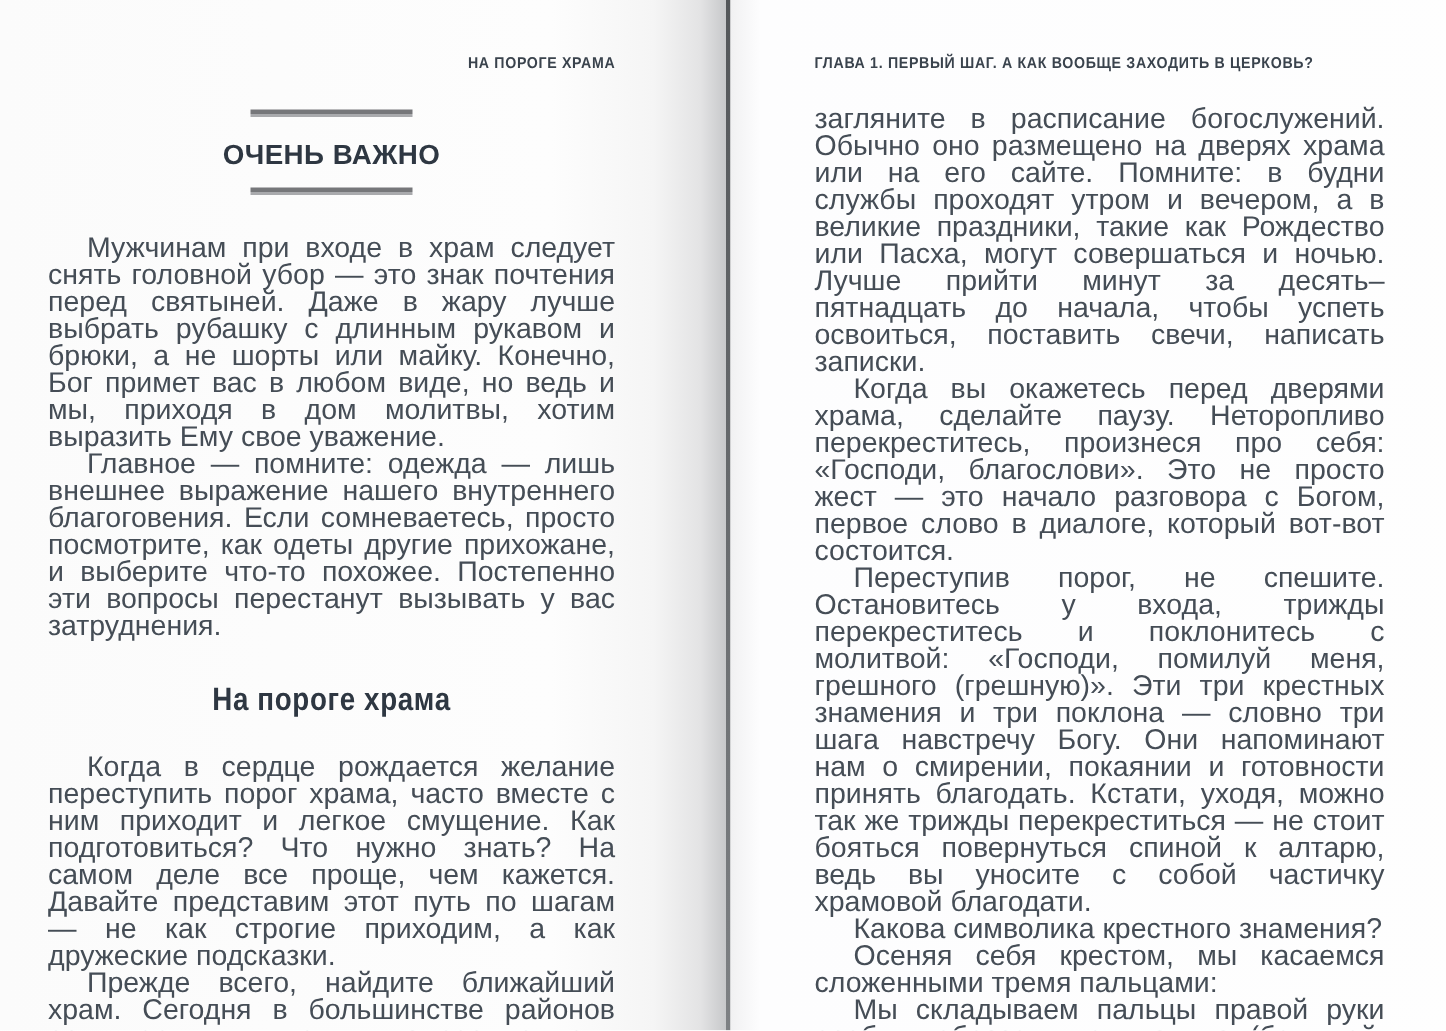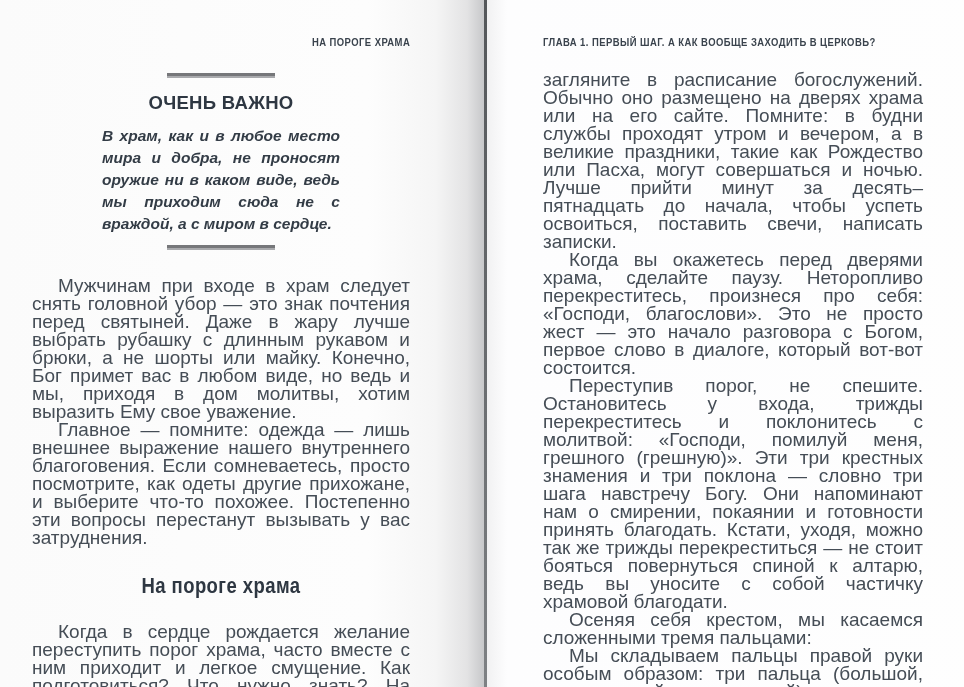--- a/index.html
+++ b/index.html
@@ -81,21 +81,20 @@
 <div class="stage">
 
   <div class="page-left">
     <div class="running-head rh-left">НА ПОРОГЕ ХРАМА</div>
 
     <div class="content-left">
 
       <div class="callout">
         <div class="double-rule"></div>
         <div class="callout-title">ОЧЕНЬ ВАЖНО</div>
-        <p class="callout-text">В храм, как и в любое место мира и добра, не проносят оружие ни в каком виде, ведь мы приходим сюда не с враждой, а с миром в сердце.</p>
         <div class="double-rule rule-bottom"></div>
       </div>
 
       <div class="body body-1">
         <p>Мужчинам при входе в храм следует снять головной убор — это знак почтения перед святыней. Даже в жару лучше выбрать рубашку с длинным рукавом и брюки, а не шорты или майку. Конечно, Бог примет вас в любом виде, но ведь и мы, приходя в дом молитвы, хотим выразить Ему свое уважение.</p>
         <p>Главное — помните: одежда — лишь внешнее выражение нашего внутреннего благоговения. Если сомневаетесь, просто посмотрите, как одеты другие прихожане, и выберите что-то похожее. Постепенно эти вопросы перестанут вызывать у вас затруднения.</p>
       </div>
 
       <h3 class="section-heading">На пороге храма</h3>
 
@@ -109,20 +108,21 @@
 
   <div class="spine-line"></div>
 
   <div class="page-right">
     <div class="running-head rh-right">ГЛАВА 1. ПЕРВЫЙ ШАГ. А КАК ВООБЩЕ ЗАХОДИТЬ В ЦЕРКОВЬ?</div>
 
     <div class="content-right body">
       <p class="no-indent">загляните в расписание богослужений. Обычно оно размещено на дверях храма или на его сайте. Помните: в будни службы проходят утром и вечером, а в великие праздники, такие как Рождество или Пасха, могут совершаться и ночью. Лучше прийти минут за десять–пятнадцать до начала, чтобы успеть освоиться, поставить свечи, написать записки.</p>
       <p>Когда вы окажетесь перед дверями храма, сделайте паузу. Неторопливо перекреститесь, произнеся про себя: «Господи, благослови». Это не просто жест — это начало разговора с Богом, первое слово в диалоге, который вот-вот состоится.</p>
       <p>Переступив порог, не спешите. Остановитесь у входа, трижды перекреститесь и поклонитесь с молитвой: «Господи, помилуй меня, грешного (грешную)». Эти три крестных знамения и три поклона — словно три шага навстречу Богу. Они напоминают нам о смирении, покаянии и готовности принять благодать. Кстати, уходя, можно так же трижды перекреститься — не стоит бояться повернуться спиной к алтарю, ведь вы уносите с собой частичку храмовой благодати.</p>
+      <p>Какова символика крестного знамения?</p>
       <p>Осеняя себя крестом, мы касаемся сложенными тремя пальцами:</p>
       <p>Мы складываем пальцы правой руки особым образом: три пальца (большой, указательный и средний) соединяем вместе, а два (безымянный и мизинец) прижимаем к ладони. Три соединенных пальца символизируют нашу веру в Святую Троицу — Отца, Сына и Святого Духа. Два пригнутых пальца напоминают о том, что Сын Божий стал человеком, соединив в Себе божественную и человеческую природу.</p>
 
       <ul class="bullets">
         <li>
           <span class="dot">·</span>
           <span>ко лбу — освящая ум;</span>
         </li>
 
       </ul>

